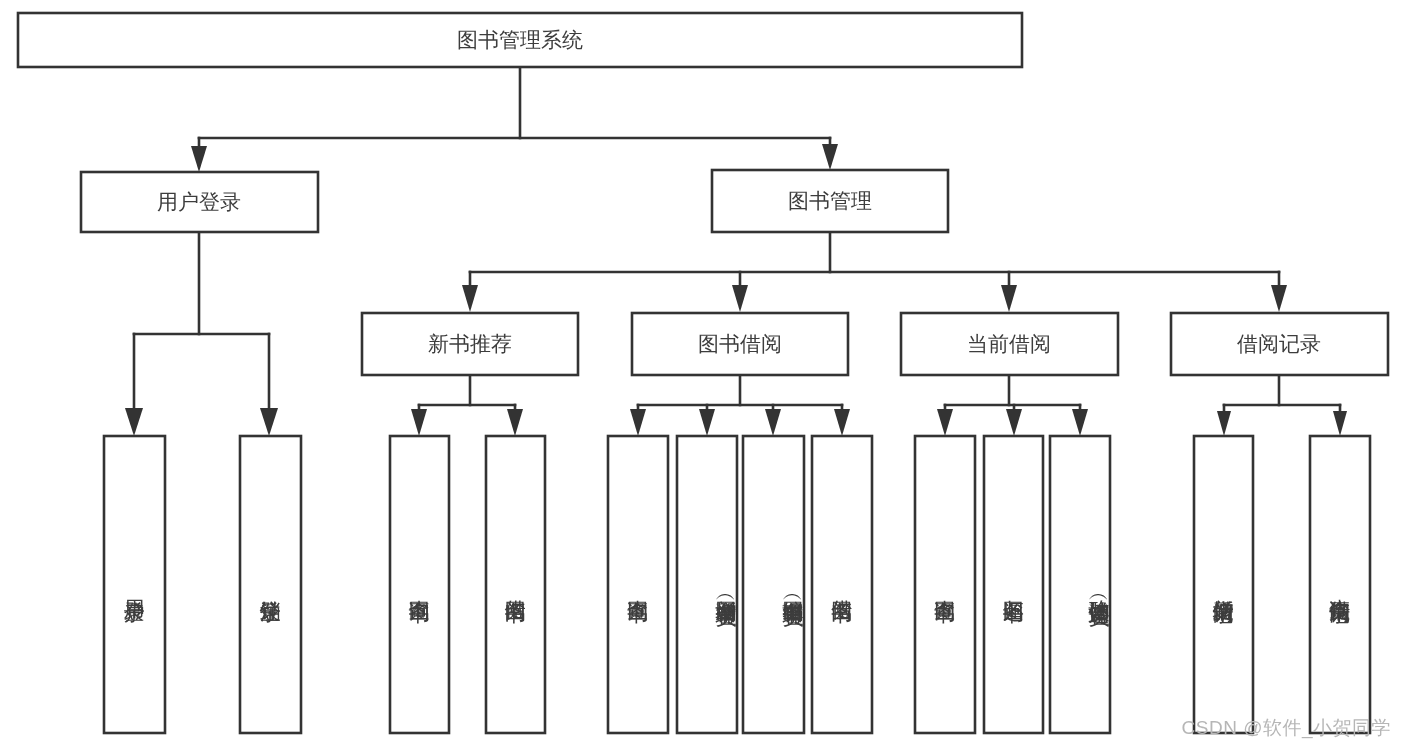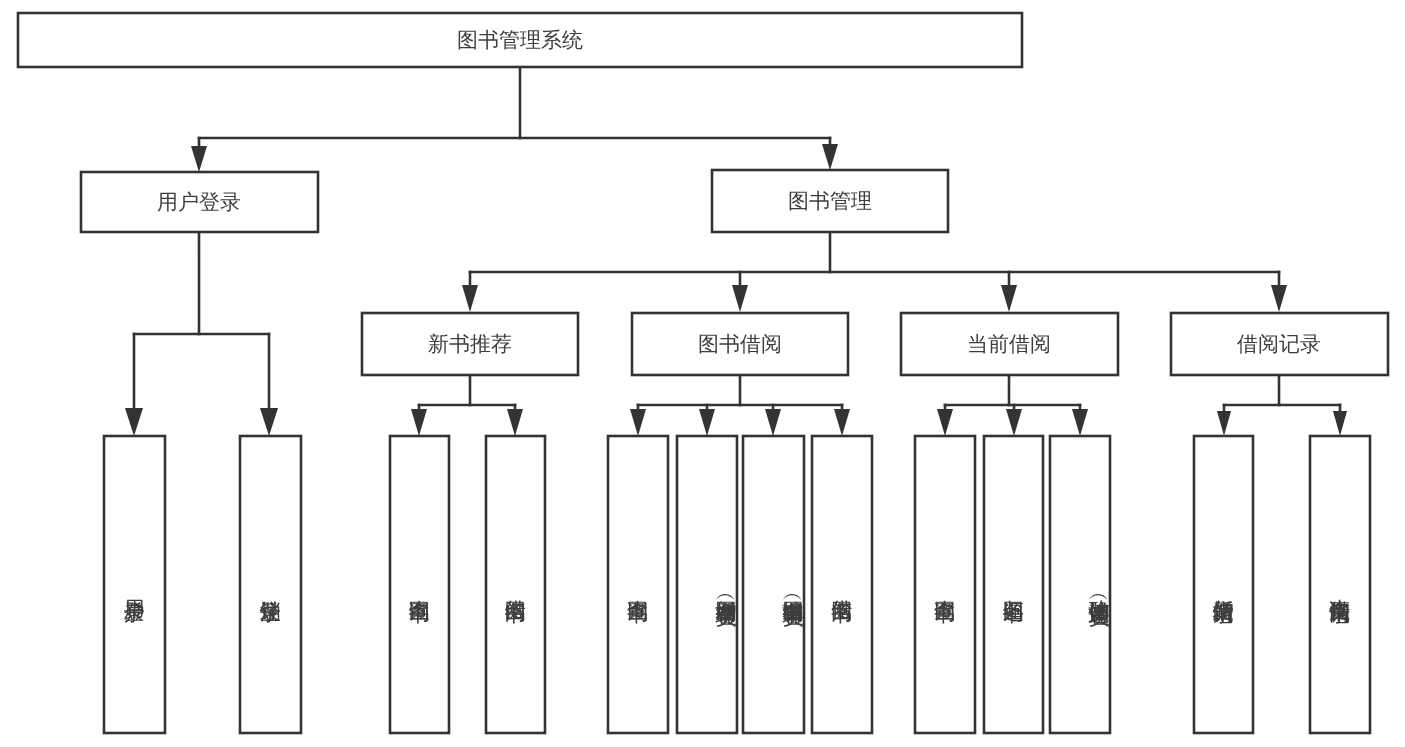--- a/index.html
+++ b/index.html
@@ -221,13 +221,14 @@
   <div class="leaf-label" style="left:743px; top:436px; width:61px; height:297px; align-items:flex-start; padding-top:6px; box-sizing:border-box;">编辑图书（管理员）</div>
   <div class="leaf-label" style="left:812px; top:436px; width:60px; height:297px;">借阅图书</div>
 
   <div class="leaf-label" style="left:915px; top:436px; width:60px; height:297px;">查询图书</div>
   <div class="leaf-label" style="left:984px; top:436px; width:59px; height:297px;">归还图书</div>
   <div class="leaf-label" style="left:1050px; top:436px; width:60px; height:297px; align-items:flex-start; padding-top:6px; box-sizing:border-box;">确认归还（管理员）</div>
 
   <div class="leaf-label" style="left:1194px; top:436px; width:59px; height:297px;">新增借阅记录</div>
   <div class="leaf-label" style="left:1310px; top:436px; width:60px; height:297px;">查询借阅记录</div>
 
+  <div class="watermark">CSDN @软件_小贺同学</div>
 </div>
 
 </body></html>

